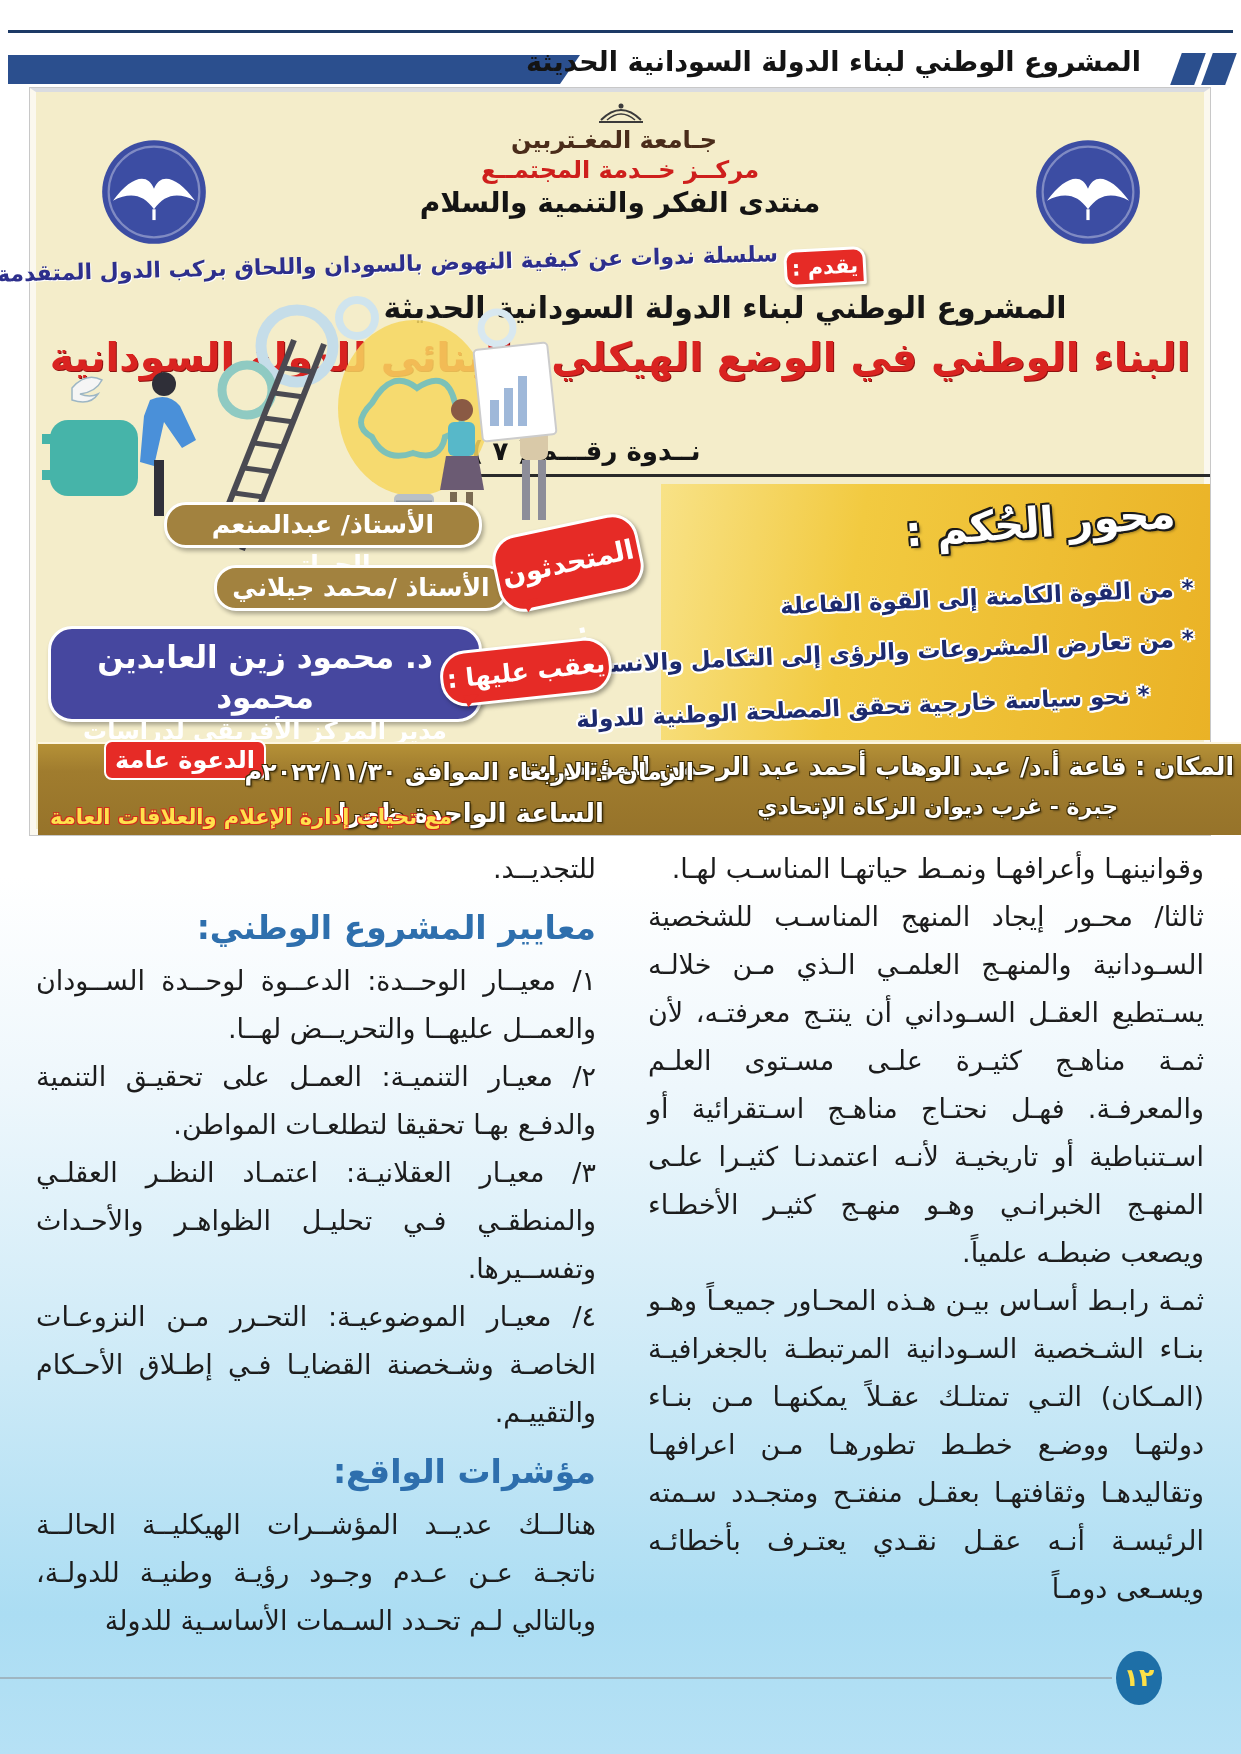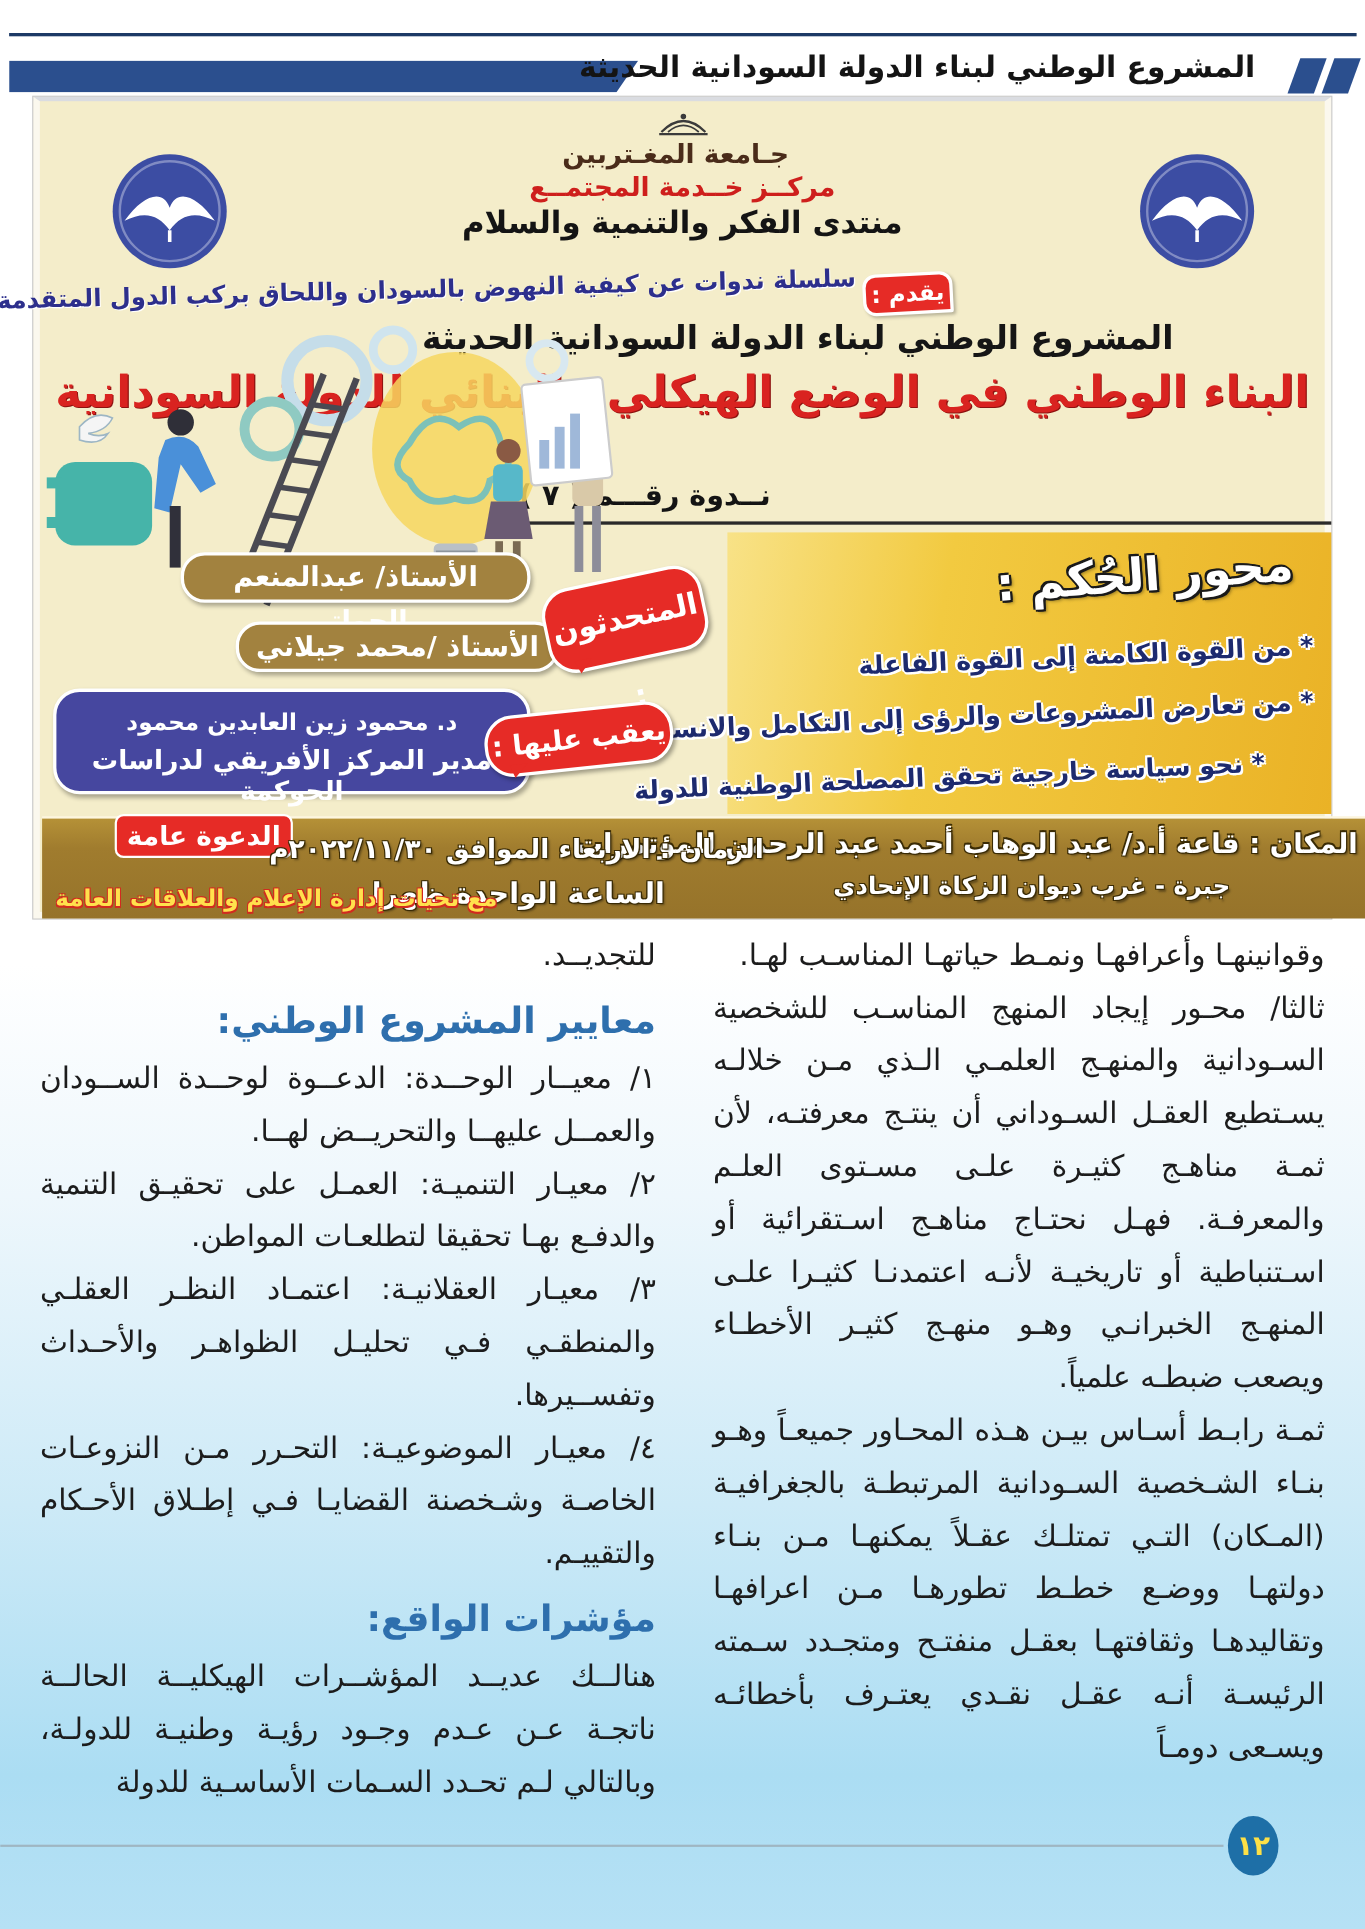--- a/index.html
+++ b/index.html
@@ -82,21 +82,21 @@
   .bubble:after {
     content:""; position:absolute; bottom:-16px; left:18px; border:12px solid transparent;
     border-top-color:#e62b26; border-left-width:4px;
   }
   .bubble-speakers { left:458px; top:432px; width:148px; height:78px; font-size:27px; line-height:72px; transform:rotate(-12deg); }
   .bubble-followup { left:404px; top:552px; width:172px; height:56px; font-size:25px; line-height:50px; transform:rotate(-6deg); }
   .commentator-card {
     left:12px; top:534px; width:434px; height:96px; background:#46479f; border:3px solid #fff; border-radius:24px;
     color:#fff; font-weight:bold; text-align:center; padding-top:8px; box-shadow:2px 3px 4px rgba(0,0,0,.3);
   }
-  .commentator-card .name { font-size:21px; line-height:40px; }
+  .commentator-card .name { font-size:31px; line-height:40px; }
   .commentator-card .role { font-size:24px; line-height:28px; }
   
   .info-strip {
     left:2px; top:650px; width:1216px; height:93px;
     background:linear-gradient(180deg,#b59137 0%,#a07c2e 30%,#96732a 100%);
     border-top:2px solid #fdf6df;
   }
   .invite-badge {
     position:absolute; right:988px; top:-4px; width:162px; height:40px; background:#e62b26; border:2px solid #fff;
     border-radius:8px; color:#fff; font-size:24px; font-weight:bold; text-align:center; line-height:36px;

